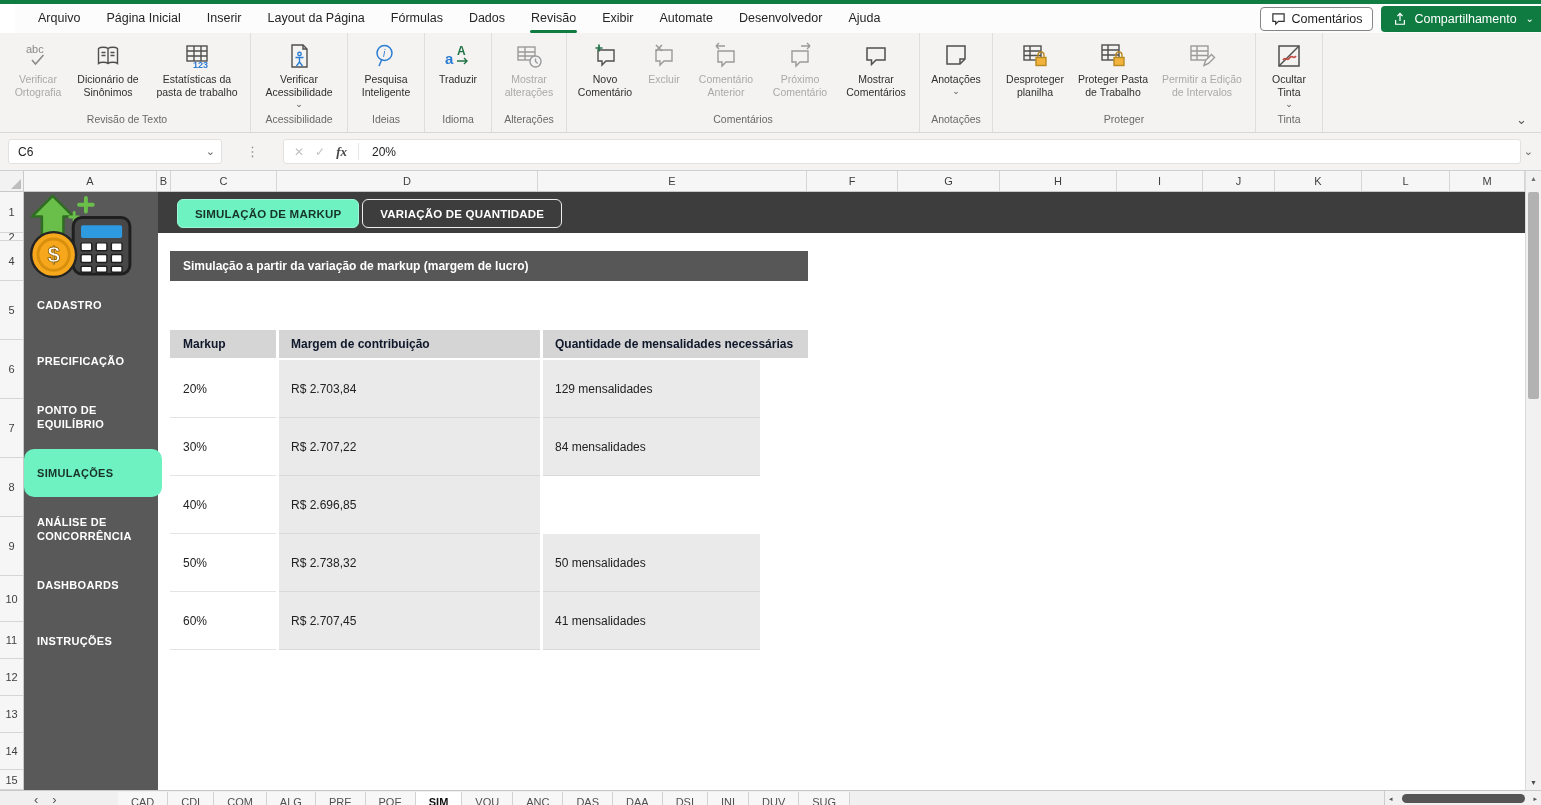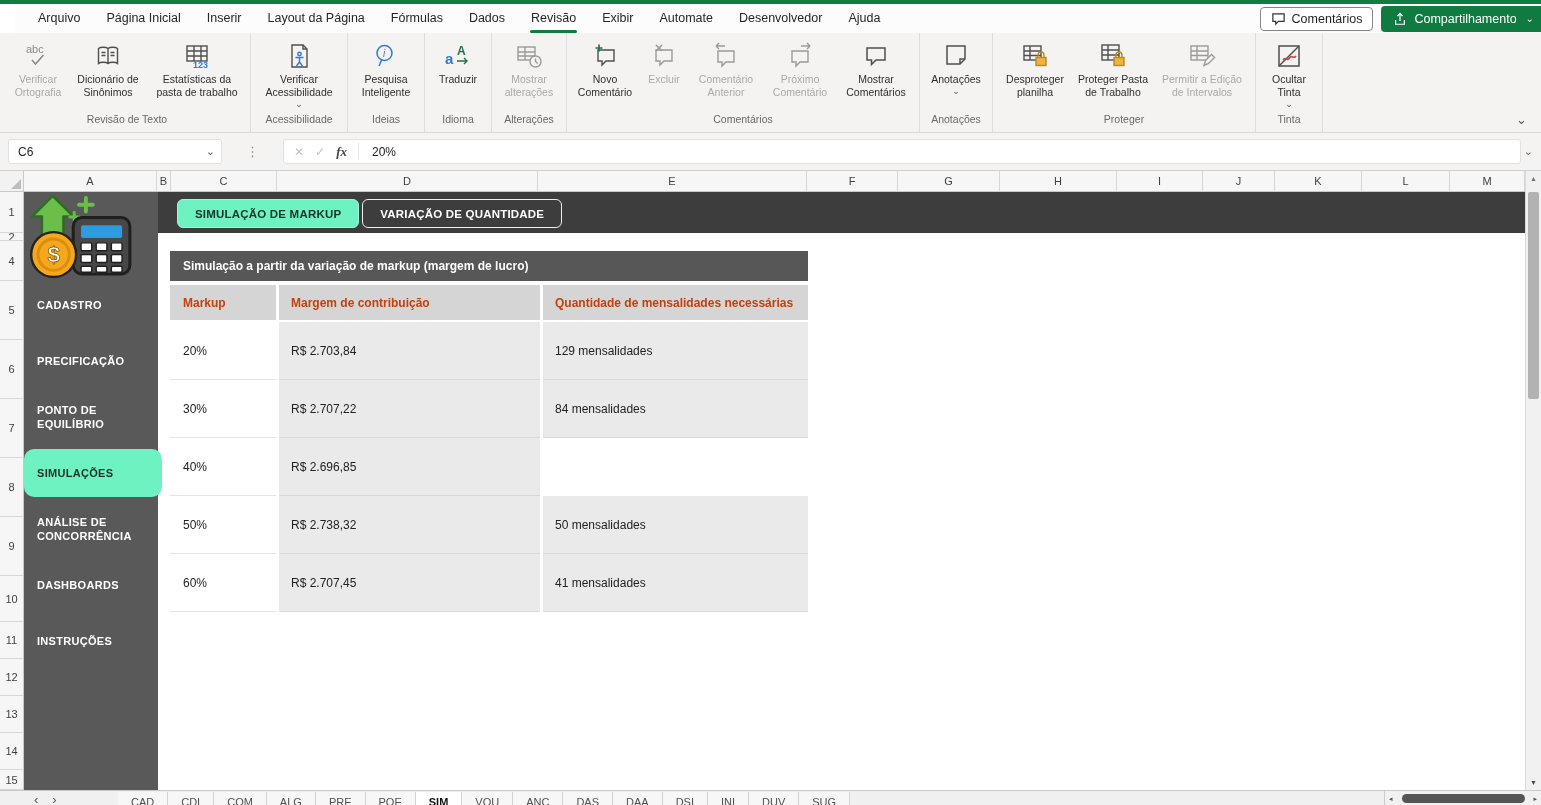--- a/index.html
+++ b/index.html
@@ -59,30 +59,30 @@
   #navlist { position:absolute; top:85px; left:0; width:134px; }
   .nav-item { height:56px; display:flex; align-items:center; padding:0 6px 0 13px; color:#fff; font-size:11px; font-weight:bold; line-height:1.3; letter-spacing:.3px; }
   .nav-item.active { background:#6ef2c1; color:#17332a; border-radius:10px; height:48px; margin:4px -4px 4px 0; padding-right:2px; }
   #viewtabs { position:absolute; left:153px; top:7px; display:flex; gap:3px; height:29px; }
   .vtab { height:29px; border-radius:6px; display:flex; align-items:center; padding:0 17px; font-size:11.5px; font-weight:bold; letter-spacing:.2px; border:1.5px solid #ededed; color:#fff; background:transparent; white-space:nowrap; cursor:default; }
   .vtab.active { background:#6ef2c1; border-color:#9cf6d7; color:#17342a; }
   
   #simtable { position:absolute; left:146px; top:59px; width:638px;text-align:center; }
   .ttitle { height:30px; background:#575757; color:#fff; font-size:12px; font-weight:bold; display:flex; align-items:center; padding-left:13px; }
   .thead { display:flex; gap:3px; margin-top:4px; }
-  .th { height:35px; background:#d5d5d5; display:flex; align-items:center; font-size:12px; font-weight:bold; color:#c2410c; }
+  .th { height:28px; background:#d5d5d5; display:flex; align-items:center; font-size:12px; font-weight:bold; color:#0f172a;margin-top:45px; }
   .th:nth-child(1) { width:106px; padding-left:13px; }
   .th:nth-child(2) { width:261px; padding-left:12px; }
   .th:nth-child(3) { width:265px; padding-left:12px; }
   #tbody { margin-top:2px; }
   .trow { display:flex; gap:3px; height:58px; }
   .td { display:flex; align-items:center; font-size:12px; color:#222; border-bottom:1px solid #d9d9d9; }
   .td.c1 { width:106px; padding-left:13px; background:#fff; border-bottom-color:#e4e4e4; }
   .td.c2 { width:261px; padding-left:12px; background:#eaeaea; }
-  .td.c3 { width:265px; padding-left:12px; background:#eaeaea; }
+  .td.c3 { width:217px; padding-left:12px; background:#eaeaea; }
   
   #vscroll { position:absolute; left:1525px; top:171px; width:16px; height:619px; background:#f1f1f1; border-left:1px solid #dadada; }
   .vs-up { position:absolute; top:4px; left:0; width:100%; text-align:center; font-size:7px; color:#707070; }
   .vs-thumb { position:absolute; top:21px; left:2px; width:11px; height:207px; background:#b2b2b2; border-radius:2px; }
   .vs-down { position:absolute; bottom:4px; left:0; width:100%; text-align:center; font-size:7px; color:#4a4a4a; }
   #sheettabs { position:absolute; left:0; top:790px; width:1541px; height:15px; background:#f0f0f0; border-top:1px solid #c9c9c9; overflow:hidden; }
   .st-nav { position:absolute; left:34px; top:2px; display:flex; gap:14px; color:#555; font-size:13px; line-height:13px; }
   #st-tabs { position:absolute; left:118px; top:1px; display:flex; height:22px; }
   .stab { padding:0 13px; font-size:11px; color:#4f4f4f; line-height:20px; background:#f7f7f7; border-right:1px solid #d2d2d2; height:22px; white-space:nowrap; }
   .stab.active { background:#fff; color:#111; font-weight:bold; }

